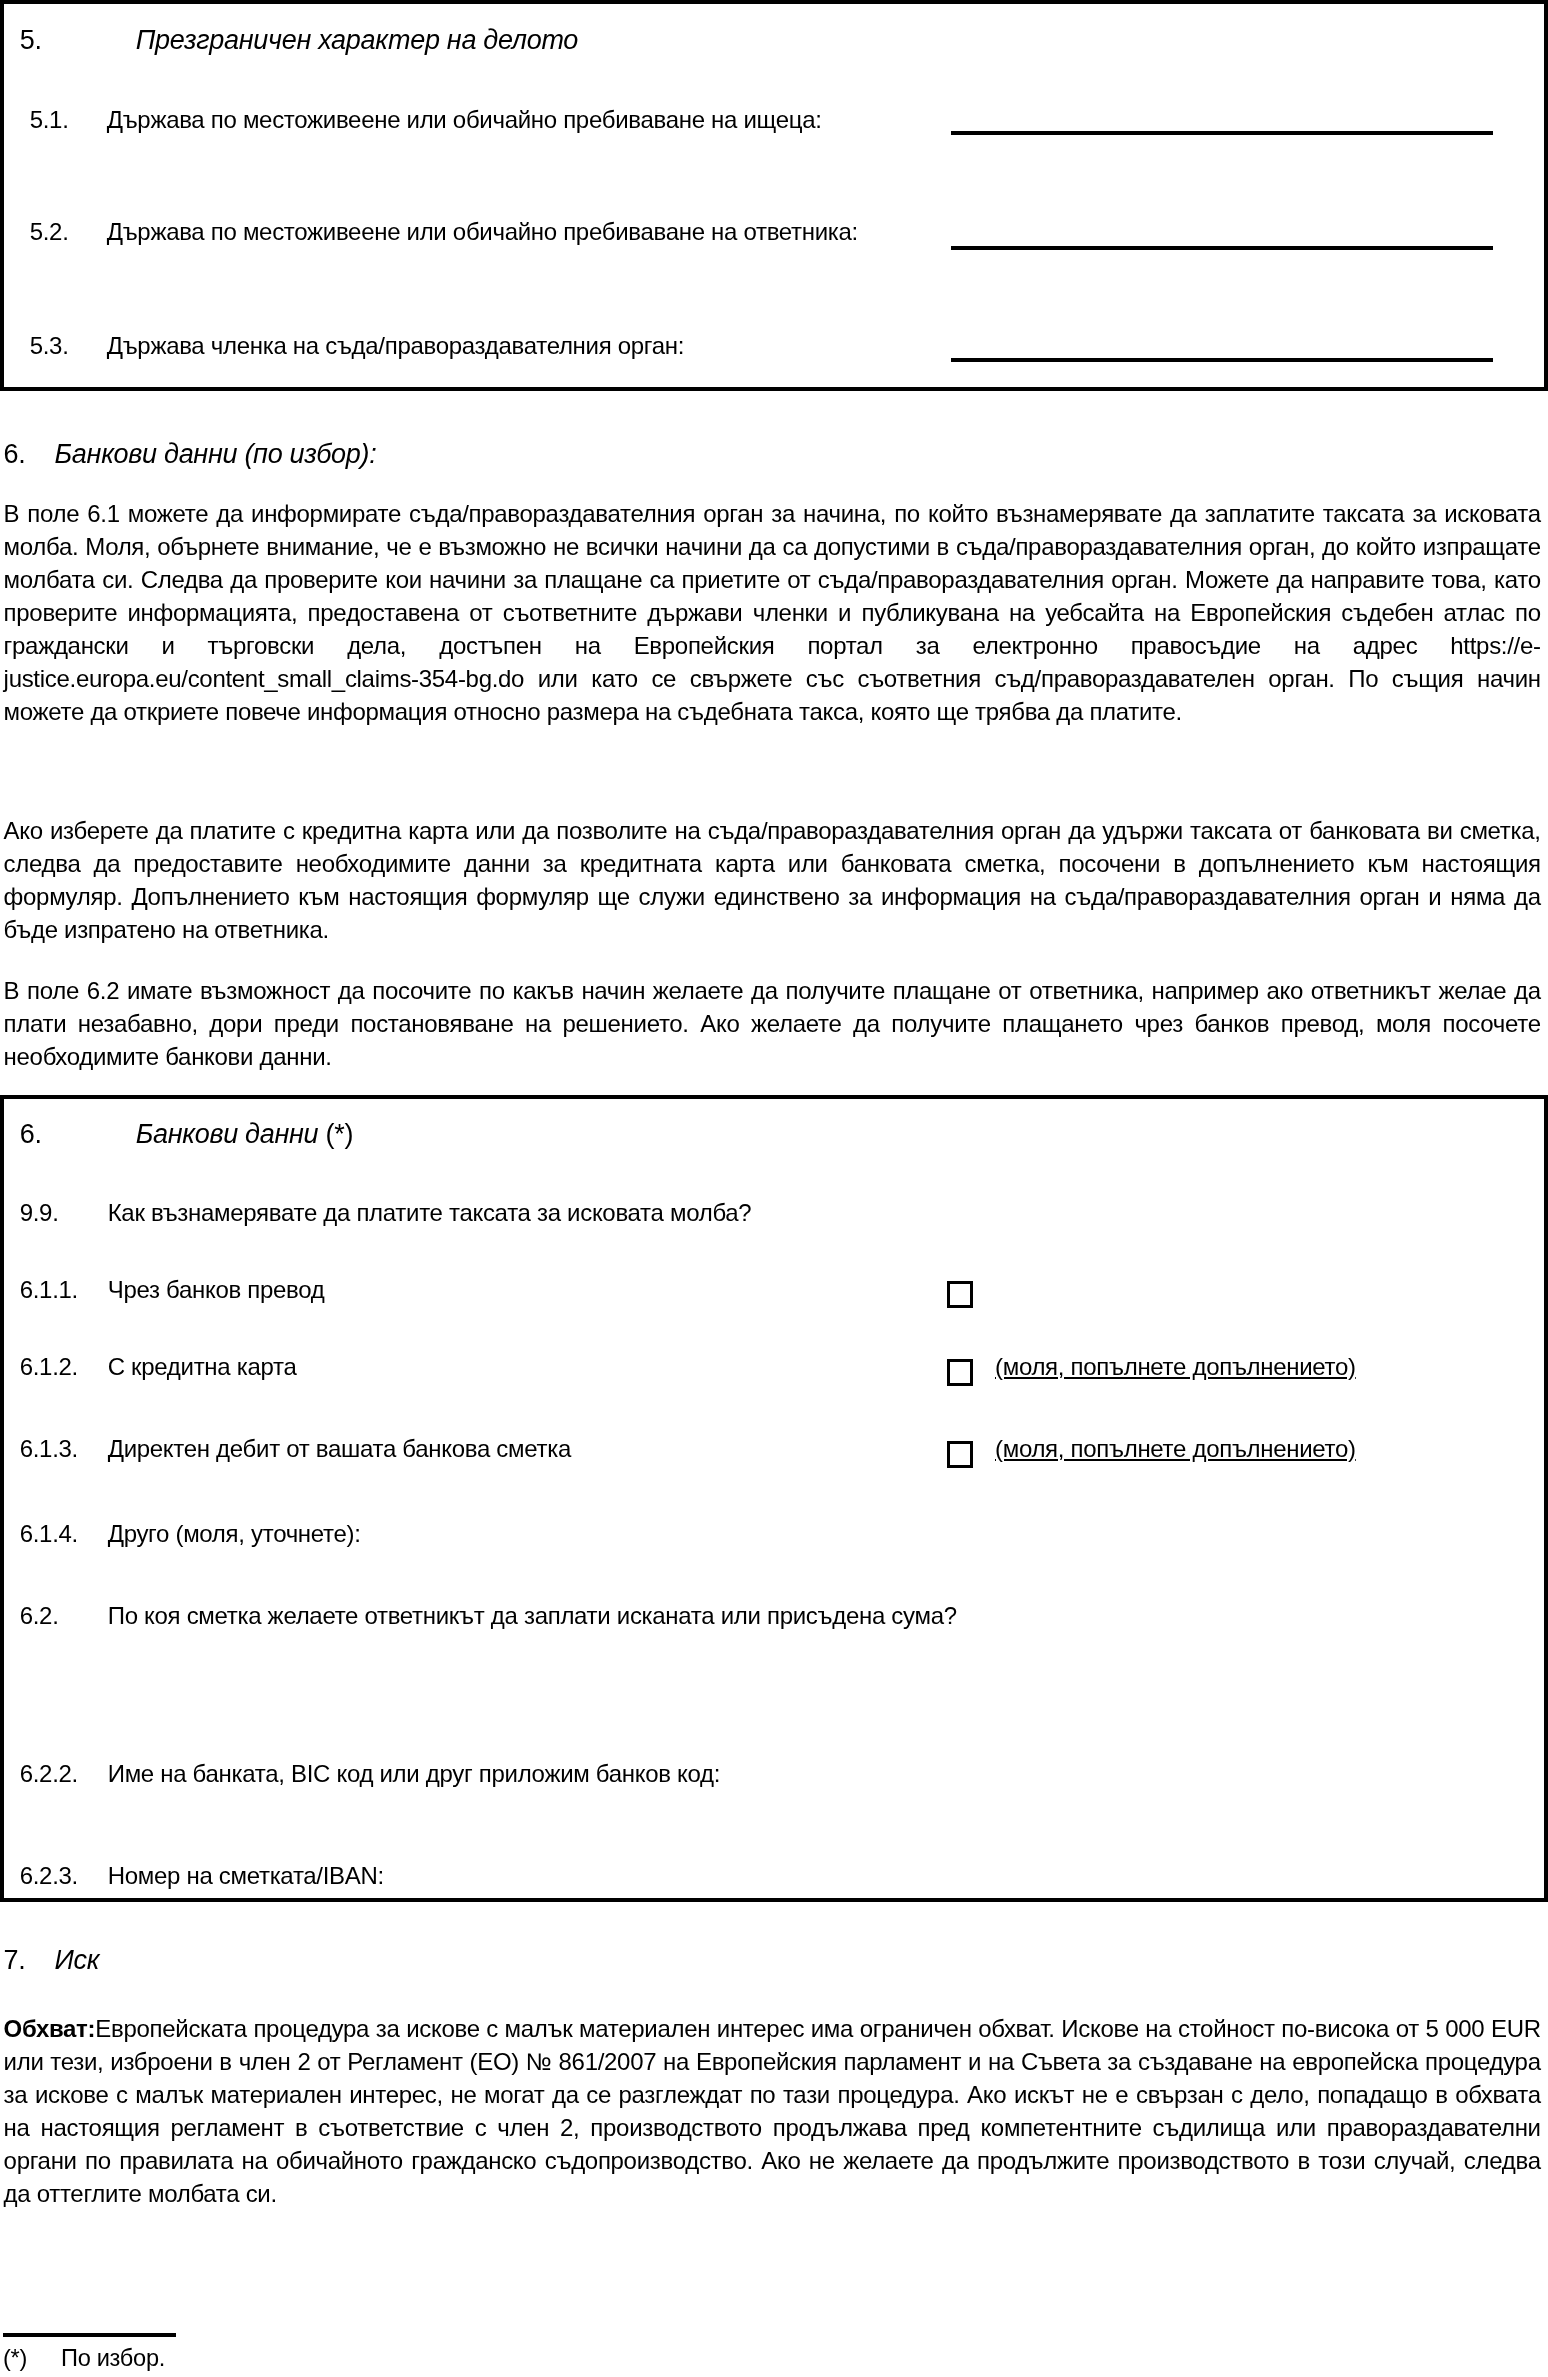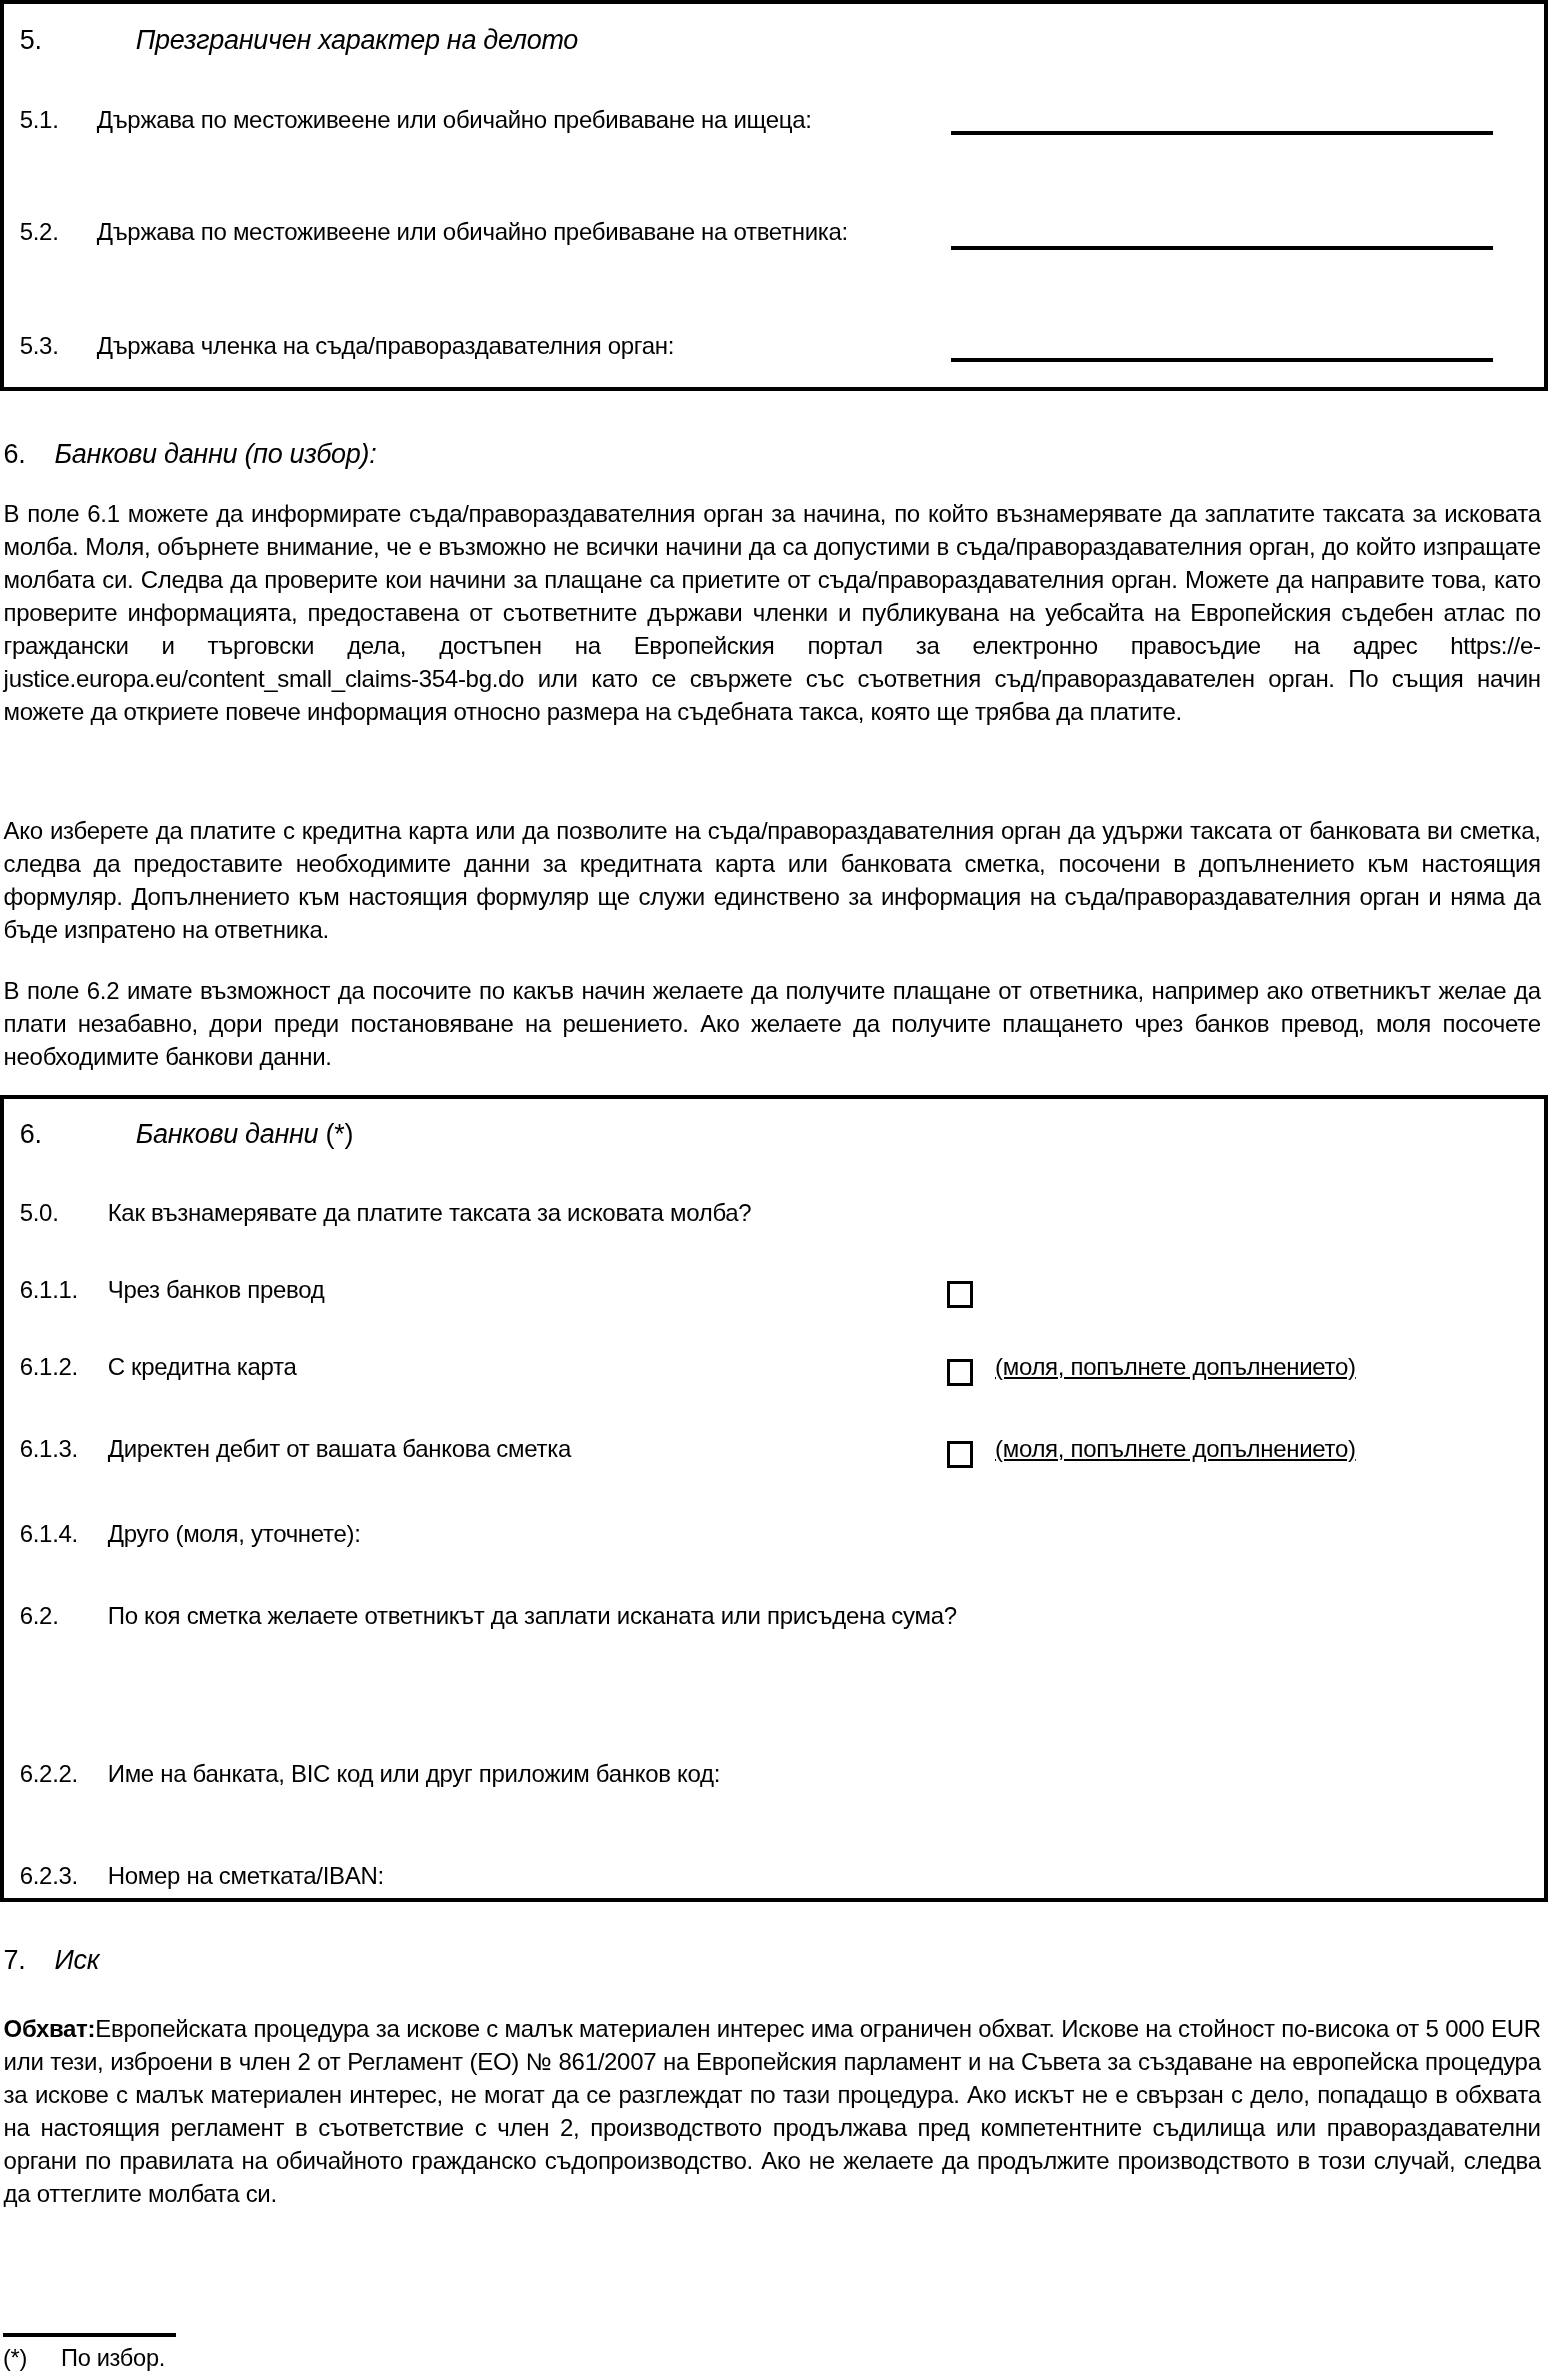--- a/index.html
+++ b/index.html
@@ -37,21 +37,21 @@
   .box-heading .title { font-style: italic; margin-left: 24px; }
   .box-heading .suffix { font-style: normal; margin-left: 7.3px; }
 
   .item-row {
     position: absolute;
     left: 15.7px;
     display: flex;
     align-items: flex-start;
   }
   .item-row .num { flex: 0 0 auto; }
-  .num5 { width: 77px; }
+  .num5 { width: 77px; margin-left: 10px; }
   .num6 { width: 88px; }
   .lbl5 { width: 787px; }
   .lbl-wide { width: 1393px; }
   .lbl-cb { width: 806px; }
 
   .field-line {
     position: absolute;
     height: 3.6px;
     background: #000;
     left: 947px;
@@ -149,21 +149,21 @@
 
   <div class="formbox box6">
 
     <div class="box-heading" style="top:18px">
       <span class="num">6.</span>
       <span class="title">Банкови данни</span>
       <span class="suffix">(*)</span>
     </div>
 
     <div class="item-row" style="top:97px">
-      <span class="num num6">5.0.</span>
+      <span class="num num6">9.9.</span>
       <span class="lbl-wide">Как възнамерявате да платите таксата за исковата молба?</span>
     </div>
 
     <div class="item-row" style="top:174px">
       <span class="num num6">6.1.1.</span>
       <span class="lbl-cb">Чрез банков превод</span>
     </div>
     <div class="checkbox" style="top:182px"></div>
 
     <div class="item-row" style="top:251px">

